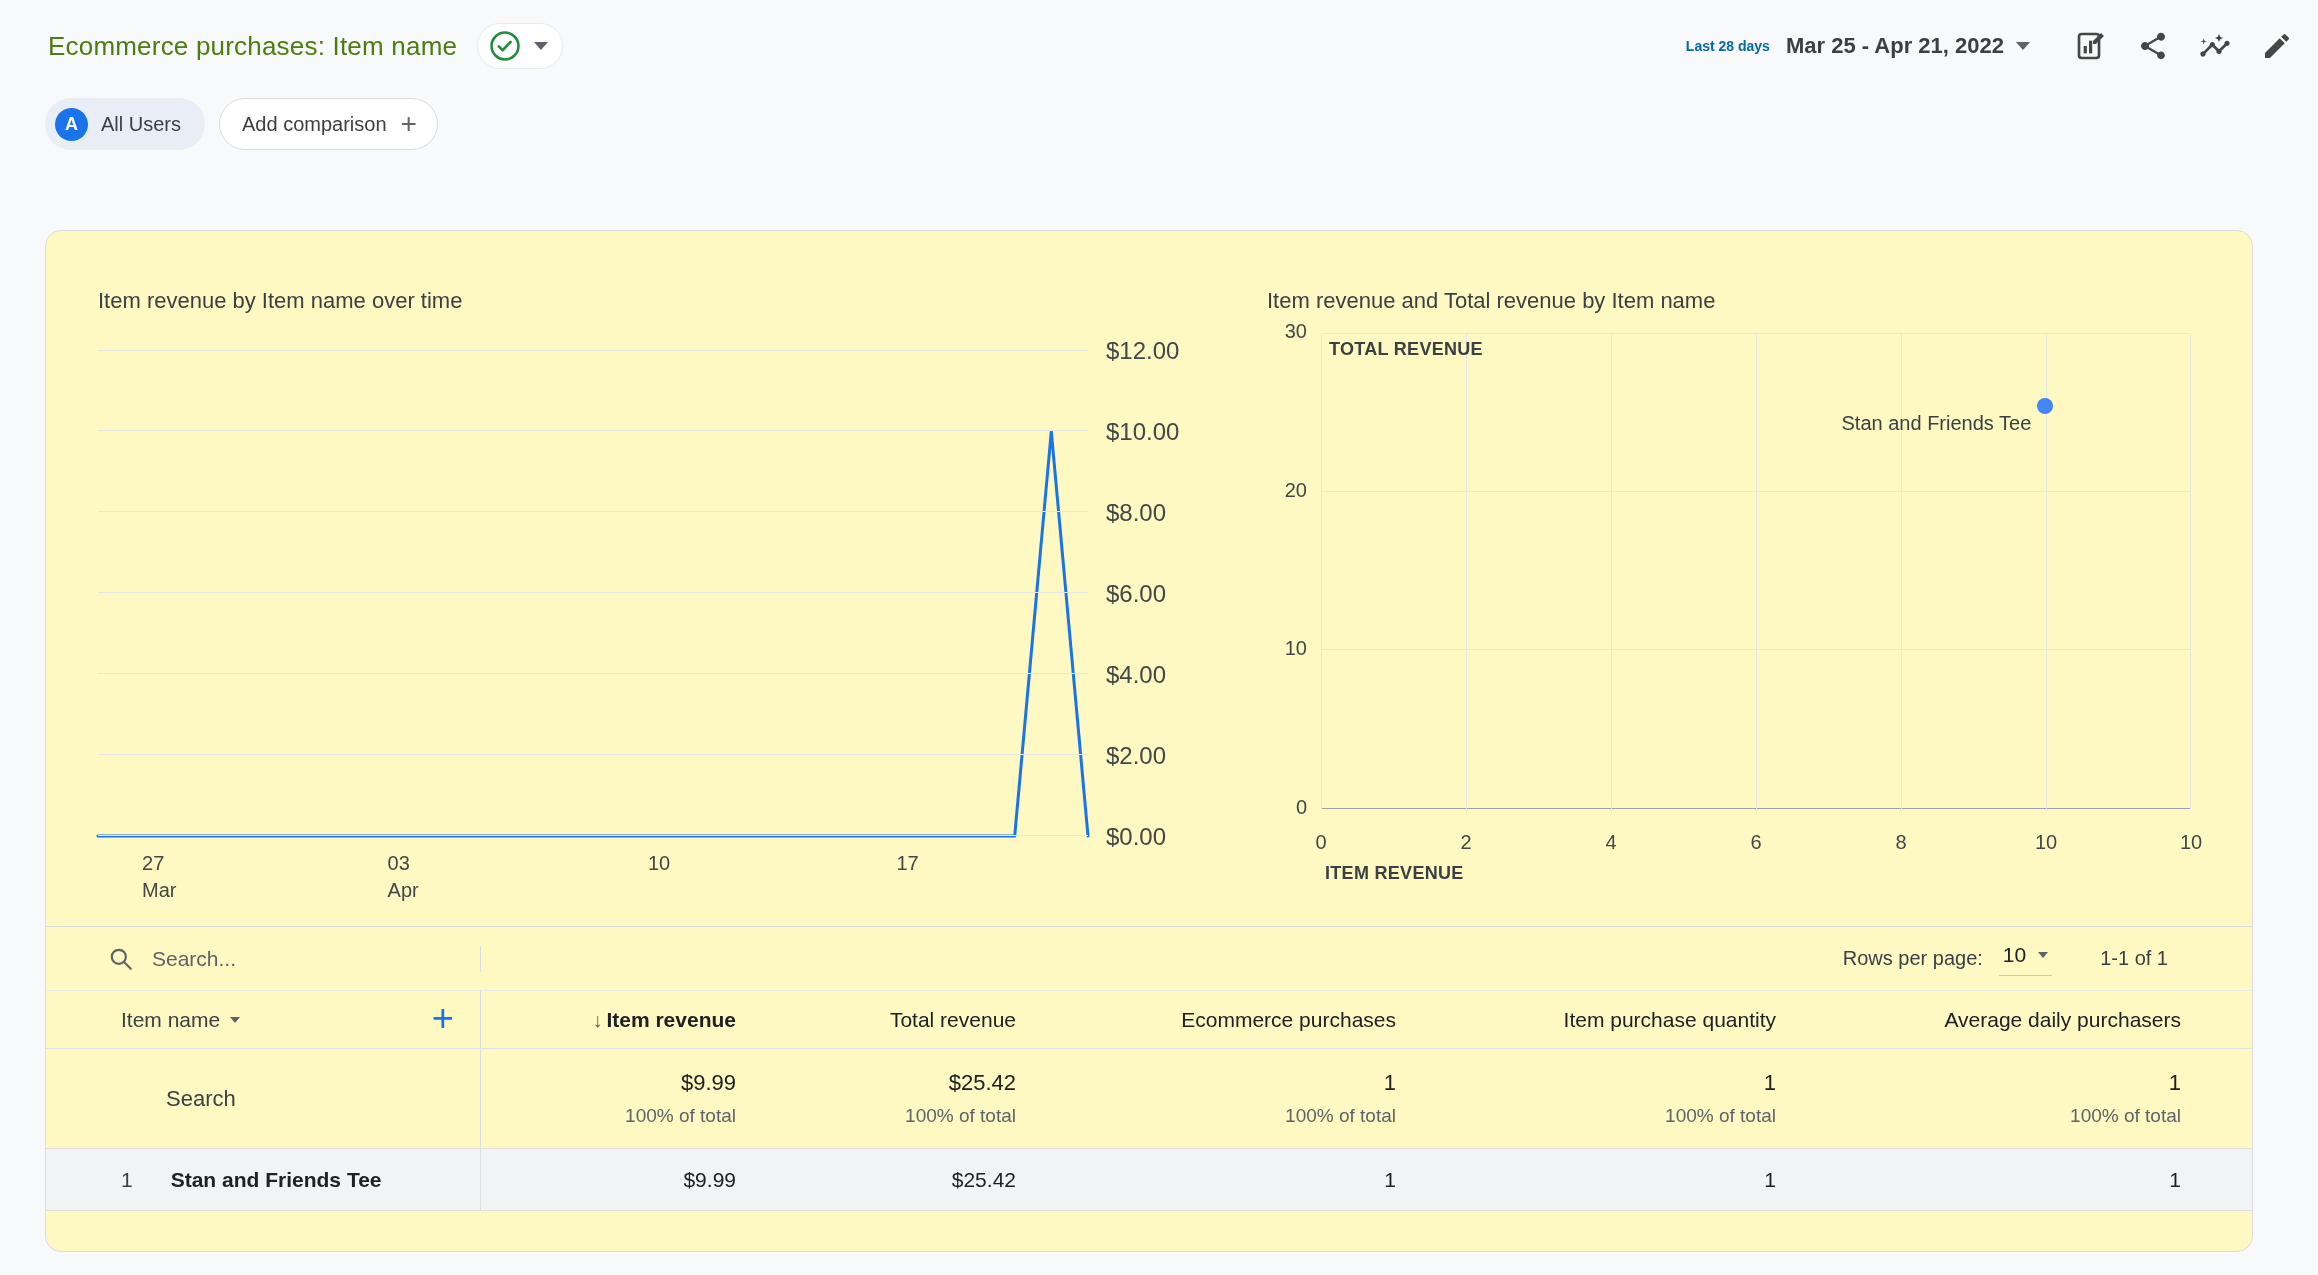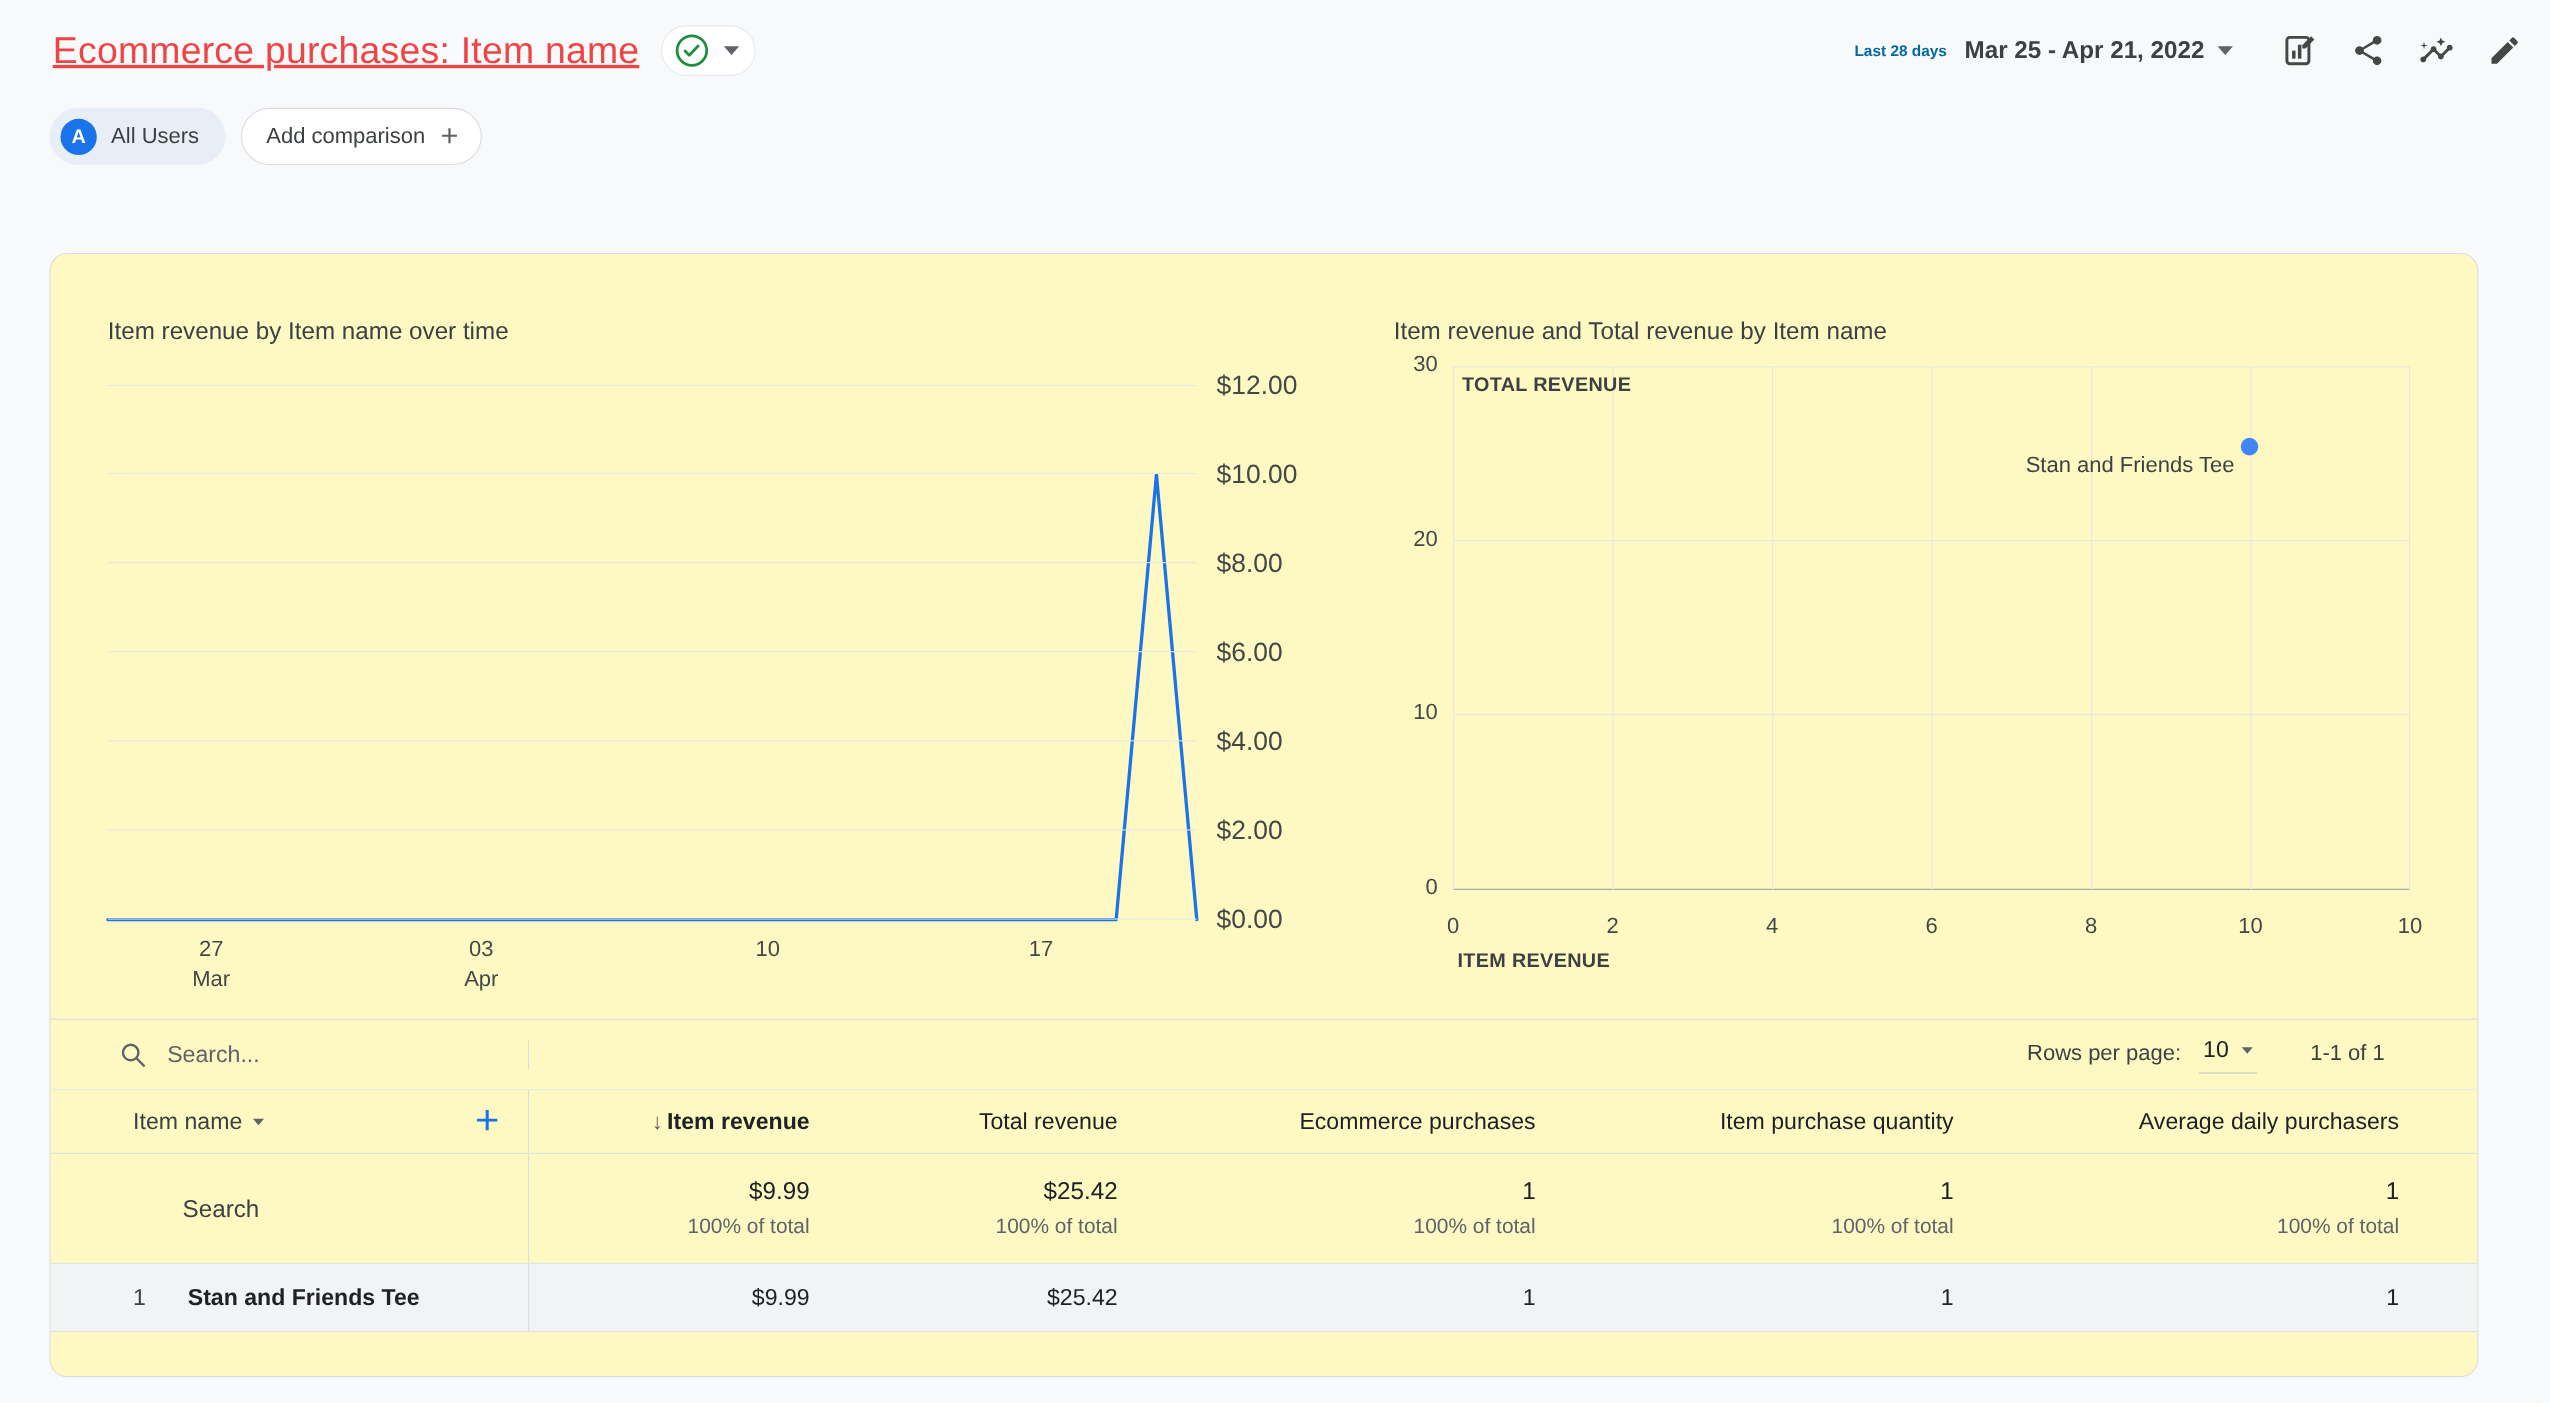--- a/index.html
+++ b/index.html
@@ -10,21 +10,21 @@
     color:#202124;
     position:relative;
     overflow:hidden;
   }
   [data-interactable="true"] { cursor:pointer; }
 
   
   .topbar { position:absolute; left:48px; right:24px; top:14px; height:64px;
             display:flex; justify-content:space-between; align-items:center; }
   .topbar-left { display:flex; align-items:center; }
-  .page-title { font-size:34px; font-weight:400; color:#ef4444; letter-spacing:0.2px;text-decoration:underline; }
+  .page-title { font-size:26px; font-weight:400; color:#4d7c0f; letter-spacing:0.2px; }
   .status-pill { margin-left:20px; height:46px; padding:0 14px 0 10px; background:#fff;
                  border:1px solid #e8eaed; border-radius:23px; display:flex; align-items:center; gap:12px; }
   .caret { width:0; height:0; border-left:7px solid transparent; border-right:7px solid transparent;
            border-top:8px solid #5f6368; display:inline-block; }
   .caret.tiny { border-left-width:5px; border-right-width:5px; border-top-width:6px; }
 
   .topbar-right { display:flex; align-items:center; }
   .date-preset { font-size:14px; color:#0369a1; margin-right:16px; font-weight:700; }
   .date-range { display:flex; align-items:center; gap:12px; }
   .date-range-value { font-size:22px; color:#3c4043; font-weight:700; }
@@ -48,21 +48,21 @@
 
   
   .line-section { position:absolute; left:52px; top:57px; width:1130px; height:640px; }
   .line-chart-wrap { position:absolute; left:0; top:62px; width:1130px; height:570px; }
   .line-plot { position:absolute; left:0; top:0; width:990px; height:486px; }
   .gridline { position:absolute; left:0; right:0; height:1px; background:#e6e6e6; }
   #line-svg { position:absolute; left:0; top:0; overflow:visible; }
   .line-ylabels { position:absolute; left:1008px; top:0; width:118px; height:486px; }
   .y-tick { position:absolute; left:0; font-size:24px; color:#444746; }
   .line-xlabels { position:absolute; left:0; top:500px; width:990px; height:60px; }
-  .x-tick { position:absolute; top:0; width:100px; text-align:center; font-size:20px;
+  .x-tick { position:absolute; top:0; width:100px; text-align:left; font-size:20px;
             color:#444746; line-height:27px; }
 
   
   .scatter-section { position:absolute; left:1221px; top:57px; width:990px; height:640px; }
   .scatter-wrap { position:absolute; left:0; top:45px; width:990px; height:570px; }
   .scatter-ylabels { position:absolute; left:0; top:0; width:40px; height:476px; }
   .sy-tick { position:absolute; right:0; font-size:20px; color:#444746; text-align:right; }
   .scatter-plot { position:absolute; left:54px; top:0; width:870px; height:476px; }
   .hline { position:absolute; left:0; right:0; height:1px; background:#e6e6e6; }
   .hline.baseline { background:#9aa0a6; }

